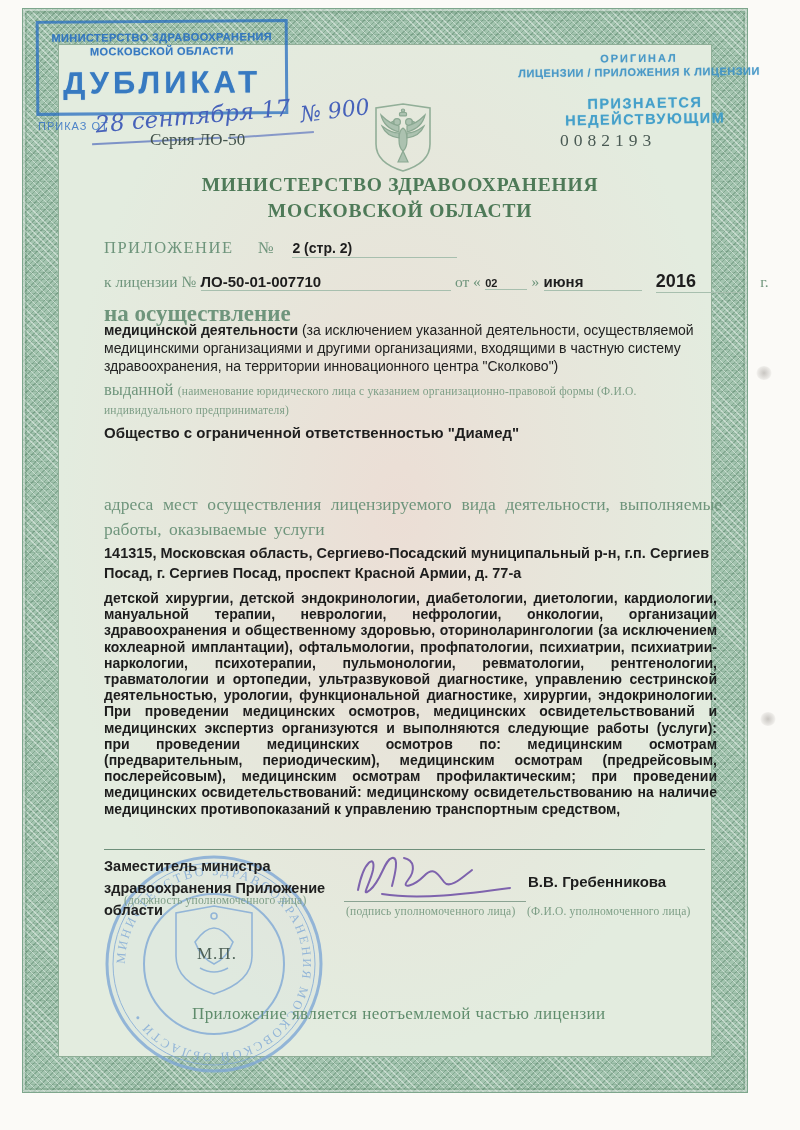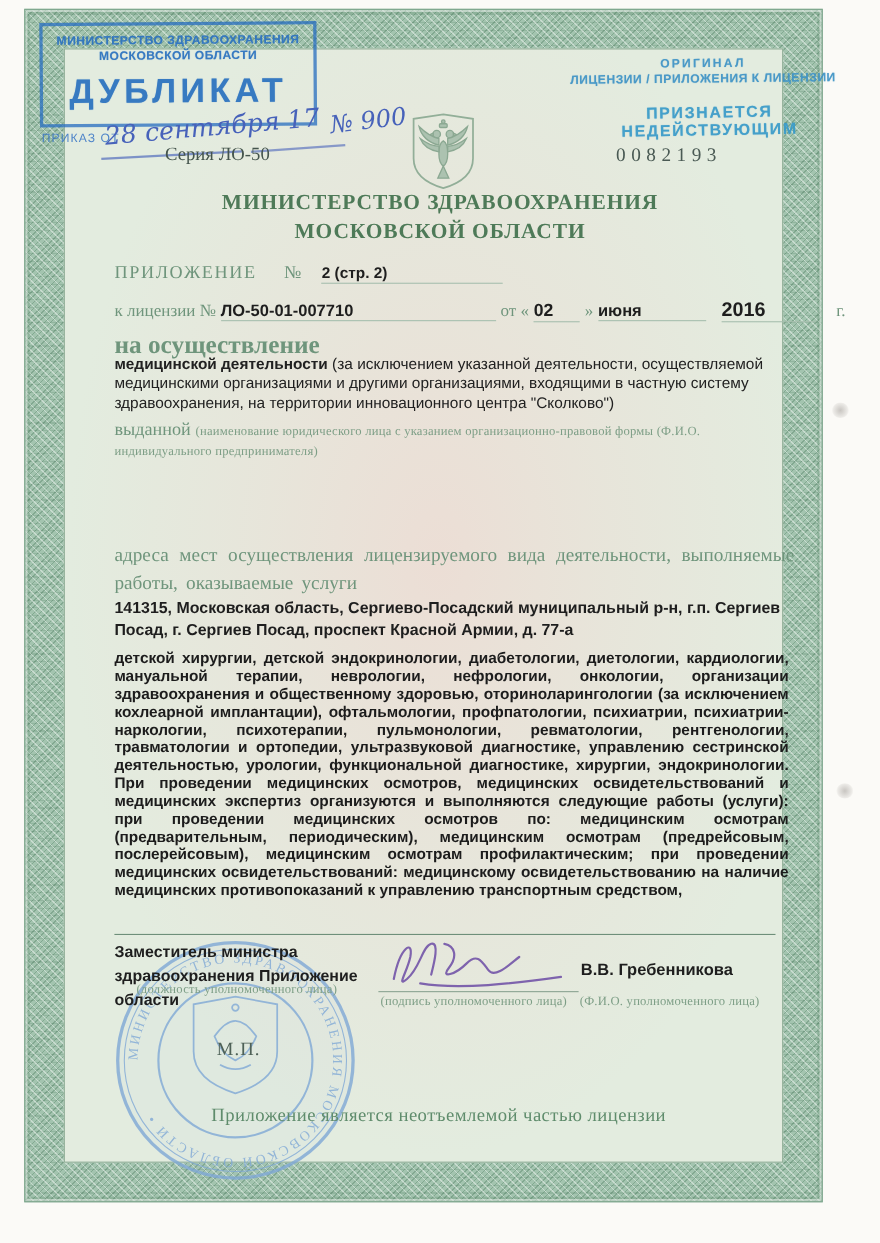--- a/index.html
+++ b/index.html
@@ -75,21 +75,21 @@
   .bval { font-family:"Liberation Sans", sans-serif; font-weight:bold; color:#1e1e1e; }
   .uline { border-bottom:1px solid #a7bfae; }
   
   .annex { position:absolute; left:104px; top:238px; font-size:16.5px; }
   .annex .lbl { letter-spacing:1.5px; }
   .annex .no { margin-left:20px; }
   .annex .val { display:inline-block; width:165px; margin-left:14px; font-size:14px; padding-bottom:1px; }
   
   .license { position:absolute; left:104px; top:271px; width:610px; font-size:15.5px; white-space:nowrap; }
   .license .val { display:inline-block; width:250px; font-size:15px; }
-  .license .day { display:inline-block; width:42px; font-size:16px; }
+  .license .day { display:inline-block; width:42px; font-size:11px; }
   .license .month { display:inline-block; width:98px; text-align:left; font-size:15px; }
   .license .year { display:inline-block; width:86px; text-align:left; font-size:18px; margin-left:10px;}
   .license .suffix { margin-left:14px; }
   .lead { position:absolute; left:104px; top:301px; font-size:23px;font-weight:bold; }
   .activity { position:absolute; left:104px; top:321px; width:594px; font-size:14px; line-height:18px; color:#212121; }
   .activity b { font-weight:bold; }
   .issued { position:absolute; left:104px; top:381px; width:612px; line-height:18px; }
   .issued .w { font-size:16.5px; }
   .org { position:absolute; left:104px; top:424px; font-size:15px; }
   .addr-label { position:absolute; left:104px; top:492px; width:618px; font-size:17.5px; line-height:25px; text-align:justify; word-spacing:3px; }
@@ -187,20 +187,21 @@
 
   <div class="activity">
     <b>медицинской деятельности</b><span> (за исключением указанной деятельности, осуществляемой медицинскими организациями и другими организациями, входящими в частную систему здравоохранения, на территории инновационного центра "Сколково")</span>
   </div>
 
   <div class="issued">
     <span class="gtext w">выданной</span>
     <span class="gnote">(наименование юридического лица с указанием организационно-правовой формы (Ф.И.О. индивидуального предпринимателя)</span>
   </div>
 
+  <div class="org bval">Общество с ограниченной ответственностью "Диамед"</div>
 
   <div class="addr-label gtext">адреса мест осуществления лицензируемого вида деятельности, выполняемые работы, оказываемые услуги</div>
   <div class="addr-value bval">141315, Московская область, Сергиево-Посадский муниципальный р-н, г.п. Сергиев Посад, г. Сергиев Посад, проспект Красной Армии, д. 77-а</div>
 
   <div class="works">детской хирургии, детской эндокринологии, диабетологии, диетологии, кардиологии, мануальной терапии, неврологии, нефрологии, онкологии, организации здравоохранения и общественному здоровью, оториноларингологии (за исключением кохлеарной имплантации), офтальмологии, профпатологии, психиатрии, психиатрии-наркологии, психотерапии, пульмонологии, ревматологии, рентгенологии, травматологии и ортопедии, ультразвуковой диагностике, управлению сестринской деятельностью, урологии, функциональной диагностике, хирургии, эндокринологии. При проведении медицинских осмотров, медицинских освидетельствований и медицинских экспертиз организуются и выполняются следующие работы (услуги): при проведении медицинских осмотров по: медицинским осмотрам (предварительным, периодическим), медицинским осмотрам (предрейсовым, послерейсовым), медицинским осмотрам профилактическим; при проведении медицинских освидетельствований: медицинскому освидетельствованию на наличие медицинских противопоказаний к управлению транспортным средством,</div>
 
   <div class="rule-top"></div>
 
   <div class="position bval">
     <span>Заместитель министра</span>

